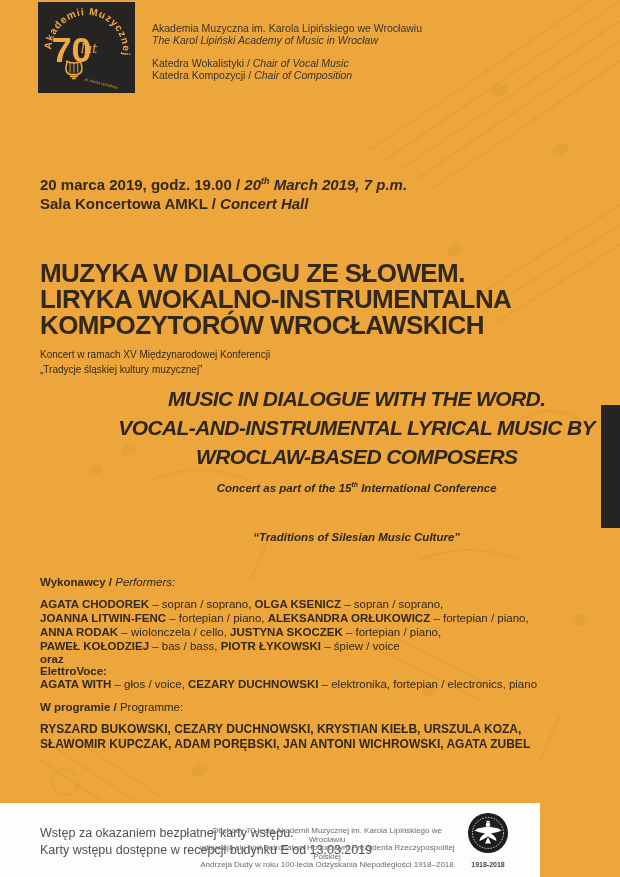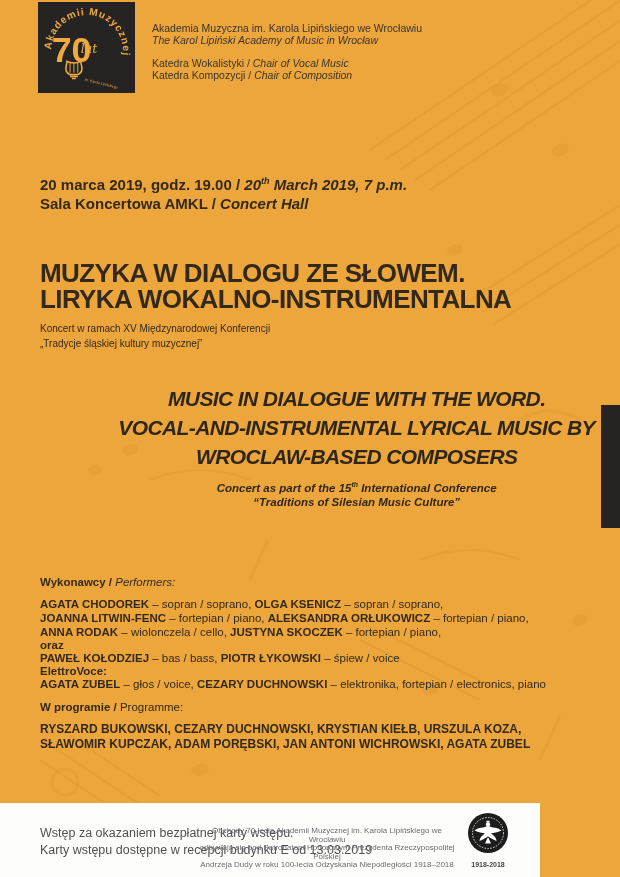--- a/index.html
+++ b/index.html
@@ -22,21 +22,21 @@
   .event .it{font-style:italic;}
   .event sup{font-size:60%;vertical-align:super;}
   
   .title-pl{position:absolute;left:40px;top:260px;color:#33291A;}
   .title-pl .big{font-size:26px;font-weight:700;line-height:26px;letter-spacing:-0.6px;}
   .title-pl .sub{font-size:10px;line-height:15px;font-weight:400;}
   .title-pl .sub.first{margin-top:9px;}
   
   .title-en{position:absolute;right:25px;top:384px;text-align:center;color:#2E2618;}
   .title-en .big{font-size:21px;font-weight:700;font-style:italic;line-height:29px;letter-spacing:-0.6px;}
-  .title-en .sub{font-size:11.5px;line-height:14px;font-style:italic;font-weight:600;}
+  .title-en .sub{font-size:11.5px;line-height:14px;font-style:italic;font-weight:600;margin-top:35px;}
   .title-en .sub.first{margin-top:7px;}
   .title-en sup{font-size:60%;vertical-align:super;}
   .black-bar{position:absolute;right:0;top:405px;width:19px;height:123px;background:#262422;}
   
   .performers{position:absolute;left:40px;top:576px;font-size:11.5px;color:#33291A;}
   .sec-heading{font-size:11.5px;margin-bottom:9px;}
   .sec-heading .hb{font-weight:700;text-align:center;}
   .sec-heading .hi{font-style:italic;text-align:right;}
   .perf-line{line-height:14px;}
   .perf-line.short{line-height:12px;}
@@ -125,20 +125,21 @@
       <span>20 marca 2019, godz. 19.00 / </span><span class="it"><span>20</span><sup>th</sup><span> March 2019, 7 p.m.</span></span>
     </div>
     <div>
       <span>Sala Koncertowa AMKL / </span><span class="it">Concert Hall</span>
     </div>
   </div>
 
   <div class="title-pl">
     <div class="big">MUZYKA W DIALOGU ZE SŁOWEM.</div>
     <div class="big">LIRYKA WOKALNO-INSTRUMENTALNA</div>
+    <div class="big">KOMPOZYTORÓW WROCŁAWSKICH</div>
     <div class="sub first">Koncert w ramach XV Międzynarodowej Konferencji</div>
     <div class="sub">„Tradycje śląskiej kultury muzycznej”</div>
   </div>
 
   <div class="title-en">
     <div class="big">MUSIC IN DIALOGUE WITH THE WORD.</div>
     <div class="big">VOCAL-AND-INSTRUMENTAL LYRICAL MUSIC BY</div>
     <div class="big">WROCLAW-BASED COMPOSERS</div>
     <div class="sub first"><span>Concert as part of the 15</span><sup>th</sup><span> International Conference</span></div>
     <div class="sub">“Traditions of Silesian Music Culture”</div>
@@ -146,24 +147,24 @@
 
   <div class="black-bar"></div>
 
   <div class="performers">
     <div class="sec-heading">
       <span class="hb">Wykonawcy /</span><span class="hi"> Performers:</span>
     </div>
     <div class="perf-line"><span class="seg-b">AGATA CHODOREK</span><span> – sopran / </span><span class="seg-i">soprano</span><span>, </span><span class="seg-b">OLGA KSENICZ</span><span> – sopran / </span><span class="seg-i">soprano,</span></div>
     <div class="perf-line"><span class="seg-b">JOANNA LITWIN-FENC</span><span> – fortepian / </span><span class="seg-i">piano</span><span>, </span><span class="seg-b">ALEKSANDRA ORŁUKOWICZ</span><span> – fortepian / </span><span class="seg-i">piano,</span></div>
     <div class="perf-line"><span class="seg-b">ANNA RODAK</span><span> – wiolonczela / </span><span class="seg-i">cello</span><span>, </span><span class="seg-b">JUSTYNA SKOCZEK</span><span> – fortepian / </span><span class="seg-i">piano,</span></div>
+    <div class="perf-line"><span class="seg-b">PAWEŁ KOŁODZIEJ</span><span> – bas / </span><span class="seg-i">bass</span><span>, </span><span class="seg-b">PIOTR ŁYKOWSKI</span><span> – śpiew / </span><span class="seg-i">voice</span></div>
     <div class="perf-line short"><span class="seg-b">oraz</span></div>
-    <div class="perf-line"><span class="seg-b">PAWEŁ KOŁODZIEJ</span><span> – bas / </span><span class="seg-i">bass</span><span>, </span><span class="seg-b">PIOTR ŁYKOWSKI</span><span> – śpiew / </span><span class="seg-i">voice</span></div>
     <div class="perf-line short"><span class="seg-b">ElettroVoce:</span></div>
-    <div class="perf-line"><span class="seg-b">AGATA ZUBEL</span><span> – głos / </span><span class="seg-i">voice</span><span>, </span><span class="seg-b">CEZARY DUCHNOWSKI</span><span> – elektronika, fortepian / </span><span class="seg-i">electronics, piano</span></div>
+    <div class="perf-line"><span class="seg-b">AGATA WITH</span><span> – głos / </span><span class="seg-i">voice</span><span>, </span><span class="seg-b">CEZARY DUCHNOWSKI</span><span> – elektronika, fortepian / </span><span class="seg-i">electronics, piano</span></div>
   </div>
 
   <div class="programme">
     <div class="sec-heading">
       <span class="hb">W programie /</span><span> Programme:</span>
     </div>
     <div class="prog-line">RYSZARD BUKOWSKI, CEZARY DUCHNOWSKI, KRYSTIAN KIEŁB, URSZULA KOZA,</div>
     <div class="prog-line">SŁAWOMIR KUPCZAK, ADAM PORĘBSKI, JAN ANTONI WICHROWSKI, AGATA ZUBEL</div>
   </div>
 

